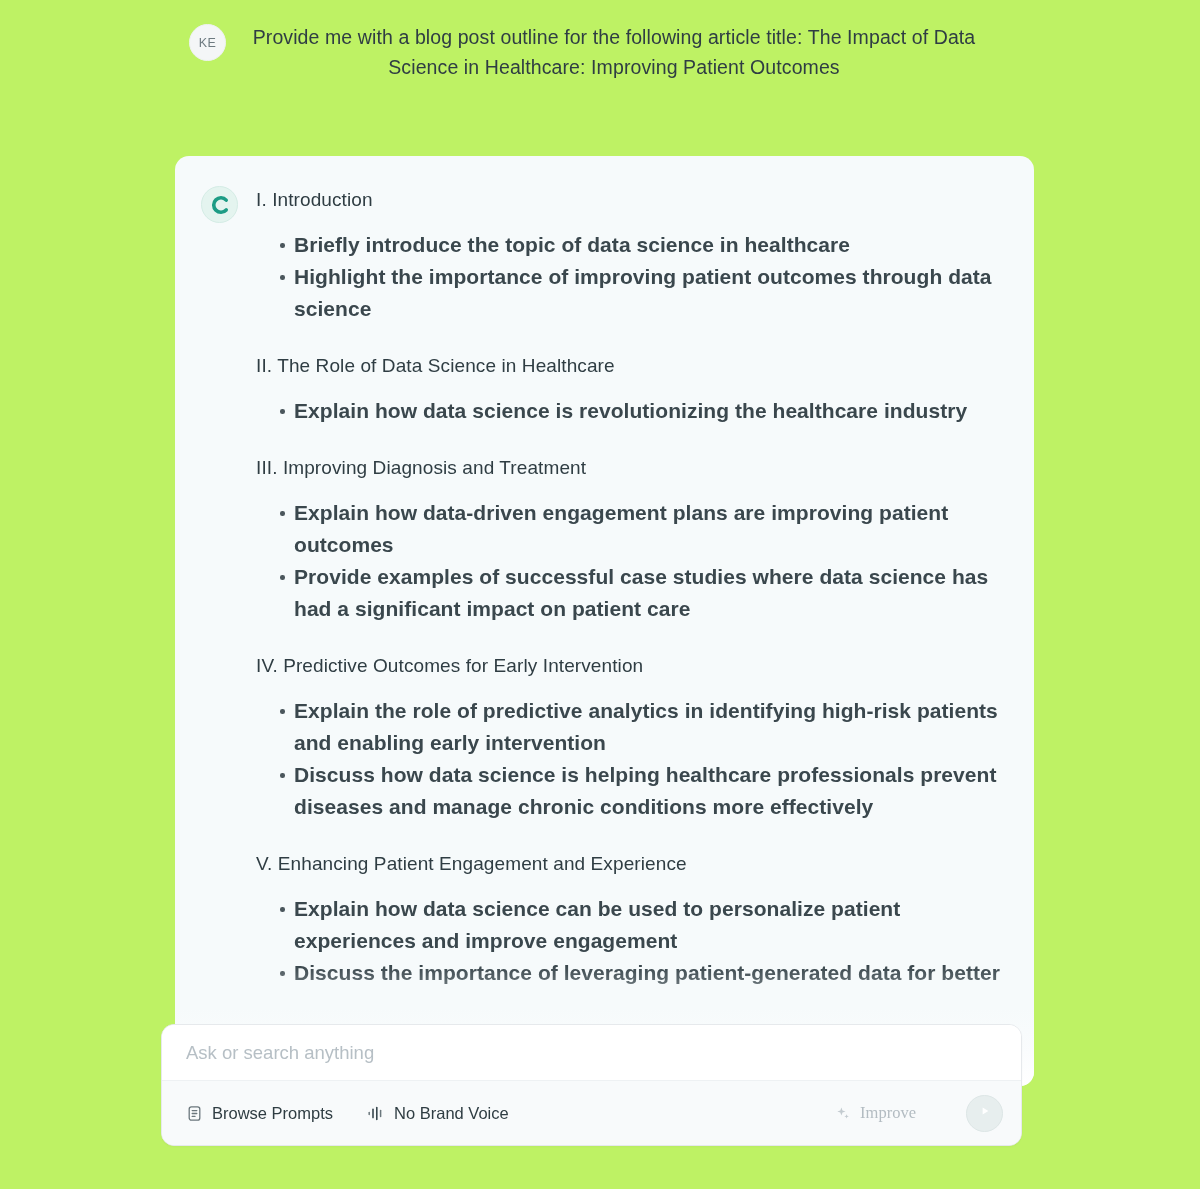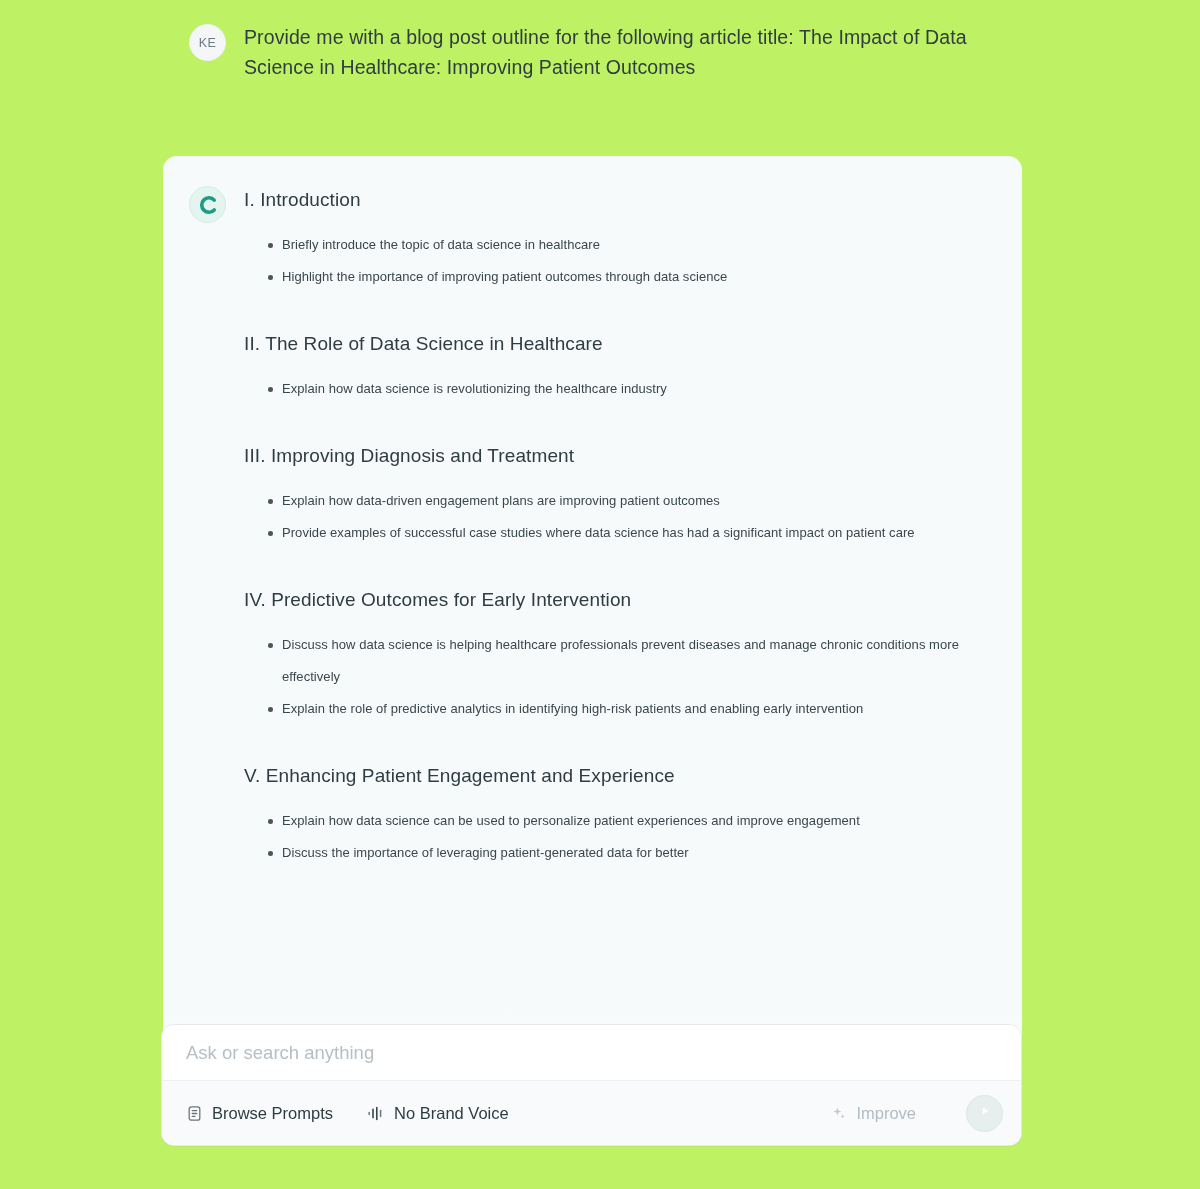--- a/index.html
+++ b/index.html
@@ -41,26 +41,27 @@
     letter-spacing: .3px;
     color: #6d7a80;
     margin-top: 2px;
   }
   .prompt-text {
     font-size: 19.5px;
     line-height: 30px;
     color: #2f3d43;
     max-width: 740px;
     letter-spacing: .1px;
+    text-align: center;
   }
 
   
   .response-card {
     position: absolute;
-    left: 163px;
+    left: 175px;
     top: 156px;
     width: 859px;
     height: 930px;
     background: #f6fafb;
     border-radius: 14px;
     overflow: hidden;
   }
   .response-inner {
     display: flex;
     align-items: flex-start;
@@ -80,35 +81,36 @@
     margin-top: 2px;
   }
   .avatar-bot svg { display: block; }
 
   .outline { width: 745px; padding-top: 1px; }
   .sec-title {
     font-size: 19px;
     line-height: 30px;
     color: #2f3d43;
     letter-spacing: .1px;
-    margin-top: 36px;
+    margin-top: 26px;
   }
   .outline .sec:first-child .sec-title { margin-top: 0; }
   .bullets {
     list-style: none;
     margin: 14px 0 0 0;
     padding: 0;
   }
   .bullets li {
     position: relative;
-    font-size: 13px;
+    font-size: 21px;
     line-height: 32px;
     color: #3a474d;
     padding-left: 38px;
     letter-spacing: .05px;
+    font-weight: bold;
   }
   .bullets li::before {
     content: "";
     position: absolute;
     left: 24px;
     top: 14px;
     width: 4.5px;
     height: 4.5px;
     border-radius: 50%;
     background: #4a565c;
@@ -180,20 +182,21 @@
   .tool-icon { display: flex; align-items: center; }
   .spacer { flex: 1 1 auto; }
   .improve-btn {
     display: flex;
     align-items: center;
     gap: 9px;
     font-size: 16.5px;
     color: #b3bcc2;
     cursor: default;
     margin-right: 16px;
+    font-family: Liberation Serif, serif;
   }
   .send-btn {
     width: 37px;
     height: 37px;
     border-radius: 50%;
     background: #e7eeee;
     border: 1px solid #dde6e6;
     display: flex;
     align-items: center;
     justify-content: center;
@@ -242,22 +245,22 @@
           <div class="sec-title">III. Improving Diagnosis and Treatment</div>
           <ul class="bullets">
             <li>Explain how data-driven engagement plans are improving patient outcomes</li>
             <li>Provide examples of successful case studies where data science has had a significant impact on patient care</li>
           </ul>
         </div>
 
         <div class="sec">
           <div class="sec-title">IV. Predictive Outcomes for Early Intervention</div>
           <ul class="bullets">
+            <li>Explain the role of predictive analytics in identifying high-risk patients and enabling early intervention</li>
             <li>Discuss how data science is helping healthcare professionals prevent diseases and manage chronic conditions more effectively</li>
-            <li>Explain the role of predictive analytics in identifying high-risk patients and enabling early intervention</li>
           </ul>
         </div>
 
         <div class="sec">
           <div class="sec-title">V. Enhancing Patient Engagement and Experience</div>
           <ul class="bullets">
             <li>Explain how data science can be used to personalize patient experiences and improve engagement</li>
             <li>Discuss the importance of leveraging patient-generated data for better</li>
           </ul>
         </div>

